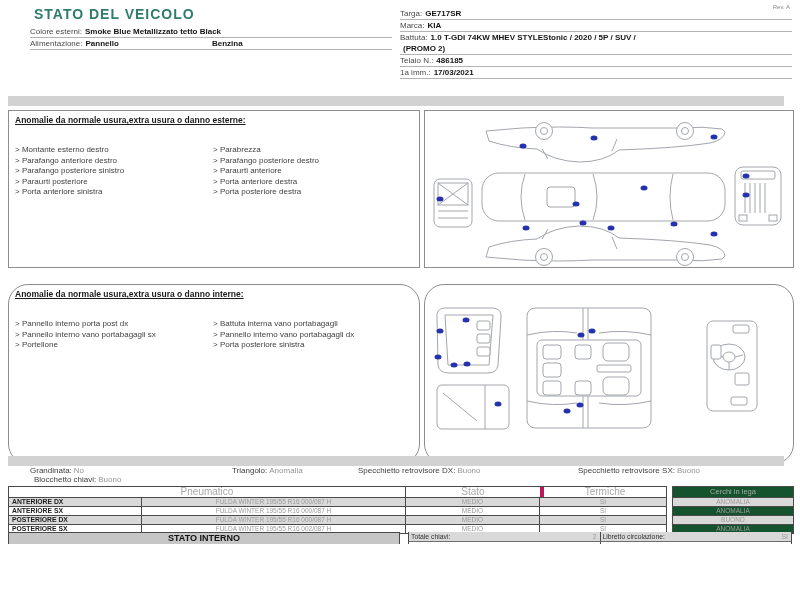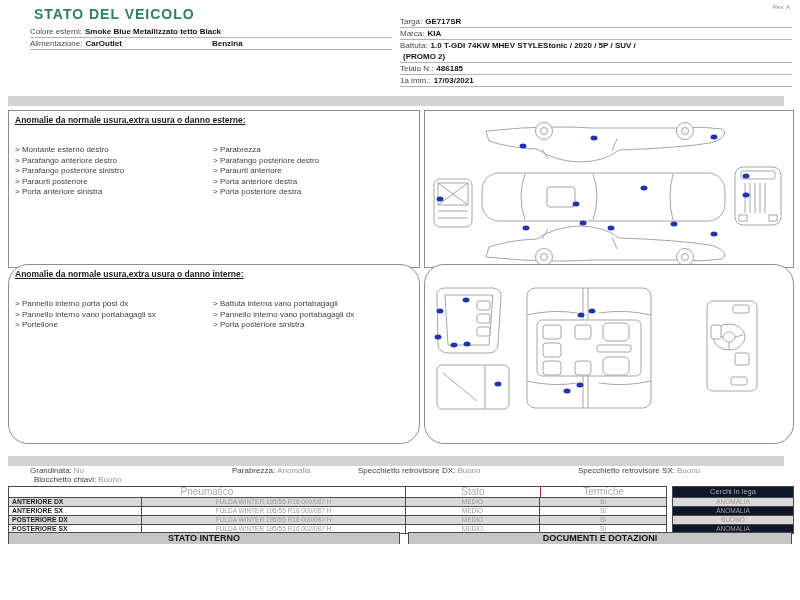--- a/index.html
+++ b/index.html
@@ -5,67 +5,67 @@
   html,body{margin:0;padding:0;background:#fff;}
   .page{position:relative;width:800px;height:544px;background:#fff;overflow:hidden;
         font-family:"Liberation Sans", sans-serif;color:#222;}
 
   .title{position:absolute;left:34px;top:6px;font-size:14px;font-weight:bold;
          color:#2e7d6d;letter-spacing:1px;}
   .rev{position:absolute;right:10px;top:4px;font-size:6px;color:#8a8a8a;}
 
   .info{position:absolute;}
   .info-left{left:30px;top:26px;width:362px;}
-  .info-right{left:400px;top:16px;width:392px;}
+  .info-right{left:400px;top:8px;width:392px;}
   .irow{position:relative;height:11px;line-height:11px;border-bottom:1px solid #b3b3b3;
         font-size:8px;white-space:nowrap;}
   .irow.tall{height:22px;}
   .irow .l2{position:absolute;left:0;top:11px;}
   .lbl{color:#4a4a4a;}
   .val{color:#141414;font-weight:bold;margin-left:3px;}
   .val2{position:absolute;left:182px;top:0;color:#141414;font-weight:bold;}
 
   .band{position:absolute;left:8px;width:776px;height:10px;background:#d2d2d2;}
   .band1{top:96px;}
   .band2{top:456px;}
 
   .lbox{position:absolute;left:8px;width:410px;border:1px solid #8d8d8d;background:#fff;}
   .dbox{position:absolute;left:424px;width:368px;border:1px solid #8d8d8d;background:#fff;}
   .ext{top:110px;height:156px;}
-  .int{top:264px;height:178px;border-radius:20px;}
+  .int{top:284px;height:178px;border-radius:20px;}
   .box-title{font-size:8.5px;font-weight:bold;color:#1c1c1c;padding:4px 0 2px 6px;text-decoration:underline;}
   .cols{display:flex;padding:2px 0 0 6px;margin-top:16px;}
   .col{width:198px;font-size:8px;color:#3f3f3f;line-height:9.5px;}
   .item{margin-bottom:1px;}
 
   .art{position:absolute;left:0;top:0;width:100%;height:100%;}
   .ln path,.ln rect,.ln circle,.ln ellipse{fill:#ffffff;stroke:#a2a6ad;stroke-width:1;}
   .ln path.nofill{fill:none;}
   .dot{position:absolute;width:7px;height:5px;border-radius:50%;
        background:#2433ad;transform:translate(-50%,-50%);}
 
   .sline{position:absolute;font-size:8px;white-space:nowrap;}
   .slbl{color:#3d3d3d;}
   .sval{color:#949494;margin-left:2px;}
 
   .ttable{position:absolute;left:8px;top:486px;width:657px;border:1px solid #4a4a4a;
           font-size:6.5px;background:#fff;}
   .thead{display:flex;height:10px;line-height:10px;color:#a9a9a9;font-size:10px;text-align:center;}
   .th-pneu{width:396px;}
   .th-stato{width:134px;border-left:1px solid #4a4a4a;}
-  .th-term{flex:1;border-left:1px solid #be185d;}
+  .th-term{flex:1;border-left:4px solid #be185d;}
   .trow{display:flex;height:8px;line-height:8px;border-top:1px solid #4a4a4a;}
   .trow.alt{background:#d9d9d9;}
   .tpos{width:129px;font-weight:bold;color:#222;padding-left:3px;font-size:6.8px;}
   .tspec{width:263px;text-align:center;color:#9b9b9b;border-left:1px solid #4a4a4a;}
   .tstato{width:133px;text-align:center;color:#9b9b9b;border-left:1px solid #4a4a4a;}
   .tterm{flex:1;text-align:center;color:#9b9b9b;border-left:1px solid #4a4a4a;}
 
   .ctable{position:absolute;left:672px;top:486px;width:120px;border:1px solid #4a4a4a;
-          font-size:6.5px;text-align:center;background:#0f172a;}
+          font-size:6.5px;text-align:center;background:#14532d;}
   .chead{height:10px;line-height:10px;color:#a9a9a9;font-size:7.5px;}
   .crow{height:8px;line-height:8px;border-top:1px solid #4a4a4a;color:#9b9b9b;}
   .crow.alt{background:#d9d9d9;}
 
   .btable{position:absolute;background:#fff;}
   .stato-interno{left:8px;top:532px;width:392px;}
   .documenti{left:408px;top:532px;width:384px;}
   .bhead{height:11px;line-height:11px;background:#c6c6c6;border:1px solid #4a4a4a;
          text-align:center;font-weight:bold;font-size:9px;color:#111;}
   .bbody{border:1px solid #4a4a4a;border-top:none;}
@@ -93,21 +93,21 @@
 <div class="page">
 
   <div class="title">STATO DEL VEICOLO</div>
   <div class="rev">Rev. A</div>
 
   <div class="info info-left">
     <div class="irow">
       <span class="lbl">Colore esterni:</span><span class="val">Smoke Blue Metallizzato tetto Black</span>
     </div>
     <div class="irow">
-      <span class="lbl">Alimentazione:</span><span class="val">CarOutlet</span><span class="val2">Benzina</span>
+      <span class="lbl">Alimentazione:</span><span class="val">Pannello</span><span class="val2">Benzina</span>
     </div>
   </div>
 
   <div class="info info-right">
     <div class="irow">
       <span class="lbl">Targa:</span><span class="val">GE717SR</span>
     </div>
     <div class="irow">
       <span class="lbl">Marca:</span><span class="val">KIA</span>
     </div>
@@ -264,21 +264,21 @@
         <div class="dot" style="left: 142px; top: 126px;"></div>
       </div>
   </div>
 
   <div class="band band2"></div>
 
   <div class="sline" style="left:30px;top:466px;">
     <span class="slbl">Grandinata:</span><span class="sval">No</span>
   </div>
   <div class="sline" style="left:232px;top:466px;">
-    <span class="slbl">Parabrezza:</span><span class="sval">Anomalia</span>
+    <span class="slbl">Triangolo:</span><span class="sval">Anomalia</span>
   </div>
   <div class="sline" style="left:358px;top:466px;">
     <span class="slbl">Specchietto retrovisore DX:</span><span class="sval">Buono</span>
   </div>
   <div class="sline" style="left:578px;top:466px;">
     <span class="slbl">Specchietto retrovisore SX:</span><span class="sval">Buono</span>
   </div>
   <div class="sline" style="left:34px;top:475px;">
     <span class="slbl">Blocchetto chiavi:</span><span class="sval">Buono</span>
   </div>
@@ -363,21 +363,20 @@
           </div>
         <div class="half">
             <span class="hl">CD(Navig.):</span>
             <span class="hv">ASSENTE</span>
           </div>
       </div>
     </div>
   </div>
 
   <div class="btable documenti">
-    <div class="bhead">DOCUMENTI E DOTAZIONI</div>
     <div class="bbody">
       <div class="brow alt">
         <div class="half">
             <span class="hl">Totale chiavi:</span>
             <span class="hv">2</span>
           </div>
         <div class="half">
             <span class="hl">Libretto circolazione:</span>
             <span class="hv">SI</span>
           </div>

